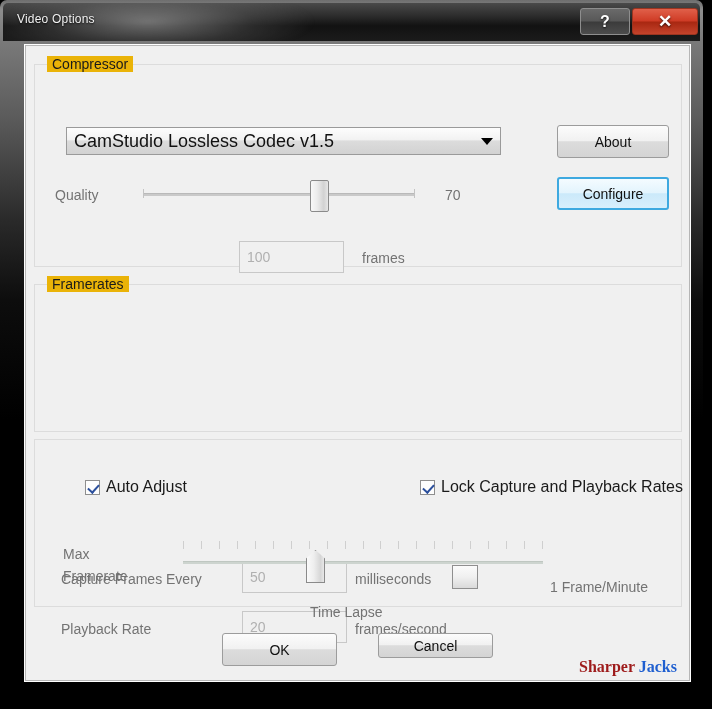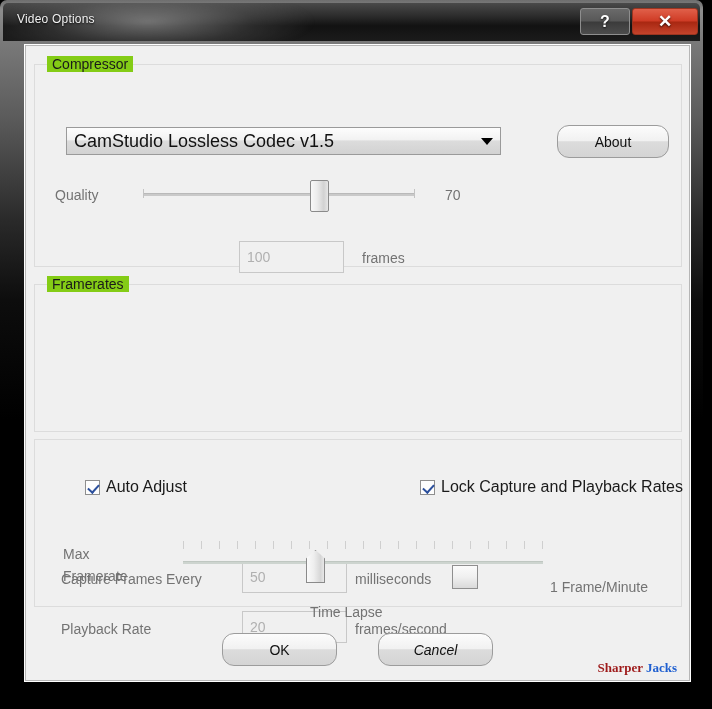--- a/index.html
+++ b/index.html
@@ -97,21 +97,21 @@
   
   .group {
     position: absolute;
     border: 1px solid #dcdcdc;
     background: transparent;
   }
   .group-label {
     position: absolute;
     top: -9px; left: 12px;
     padding: 0 5px;
-    background: #84cc16;
+    background: #eab308;
     font-size: 14px;
     color: #1a1a1a;
   }
 
   #grp-compressor { left: 9px;  top: 19px;  width: 648px; height: 203px; }
   #grp-framerates { left: 9px;  top: 239px; width: 648px; height: 148px; }
   #grp-timelapse  { left: 9px;  top: 394px; width: 648px; height: 168px; }
 
   
   .lbl {
@@ -145,36 +145,36 @@
     width: 0; height: 0;
     border-left: 6px solid transparent;
     border-right: 6px solid transparent;
     border-top: 7px solid #000;
   }
 
   
   .btn {
     position: absolute;
     border: 1px solid #9c9c9c;
-    border-radius: 12px;
+    border-radius: 3px;
     background: linear-gradient(to bottom, #fcfcfc 0%, #f1f1f1 47%, #dcdcdc 51%, #d4d4d4 100%);
     font-size: 14px;
     color: #111;
     display: flex; align-items: center; justify-content: center;
     cursor: pointer;
   }
   #about-btn     { left: 522px; top: 60px;  width: 112px; height: 33px; }
   #configure-btn {
     left: 522px; top: 112px; width: 112px; height: 33px;
     border: 2px solid #3ea9e0;
     border-radius: 3px;
     background: linear-gradient(to bottom, #f4fbff 0%, #e3f4fd 47%, #cbe9fa 51%, #d8effc 100%);
   }
   #ok-btn     { left: 197px; top: 588px; width: 115px; height: 33px; }
-  #cancel-btn { left: 353px; top: 588px; width: 115px; height: 33px; font-style: italic; }
+  #cancel-btn { left: 353px; top: 588px; width: 115px; height: 25px; }
 
   
   #ms-small-btn {
     position: absolute;
     left: 417px; top: 280px;
     width: 26px; height: 24px;
     border: 1px solid #8f8f8f;
     background: linear-gradient(to bottom, #fbfbfb 0%, #f0f0f0 50%, #dadada 100%);
     cursor: pointer;
   }
@@ -258,21 +258,21 @@
   .cbox-text { font-size: 16px; color: #1a1a1a; white-space: nowrap; }
 
   #cb-auto-adjust { left: 50px; top: 38px; }
   #cb-lock-rates  { left: 385px; top: 38px; }
 
   
   #watermark {
     position: absolute;
     right: 13px; bottom: 5px;
     font-family: "Liberation Serif", serif;
-    font-size: 13px;
+    font-size: 16px;
     font-weight: bold;
     margin-top: 28px;
   }
   #wm-a { color: #9e1b1b; }
   #wm-b { color: #1f5fd0; }
 </style>
 </head>
 <body>
 
 <div id="window">
@@ -291,20 +291,21 @@
         <div class="group-label">Compressor</div>
 
         <div id="codec-combo">
           <div class="combo-text">CamStudio Lossless Codec v1.5</div>
           <div class="combo-arrow">
               <div class="tri-down"></div>
             </div>
         </div>
 
         <div class="btn" id="about-btn">About</div>
+        <div class="btn" id="configure-btn">Configure</div>
 
         <div class="lbl" style="left:20px; top:122px;">Quality</div>
         <div id="quality-slider">
           <div class="track"></div>
           <div class="endcap l"></div>
           <div class="endcap r"></div>
           <div class="thumb" style="left: 167px;"></div>
         </div>
         <div class="lbl" style="left:410px; top:122px;">70</div>
 

